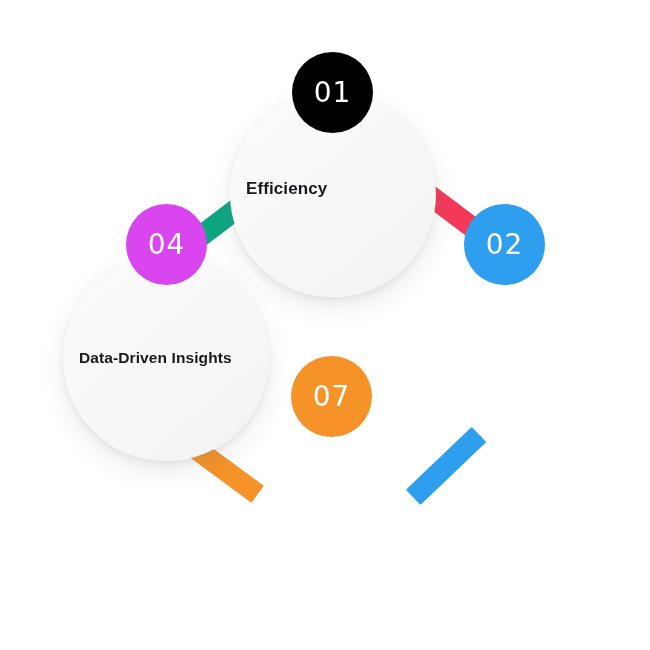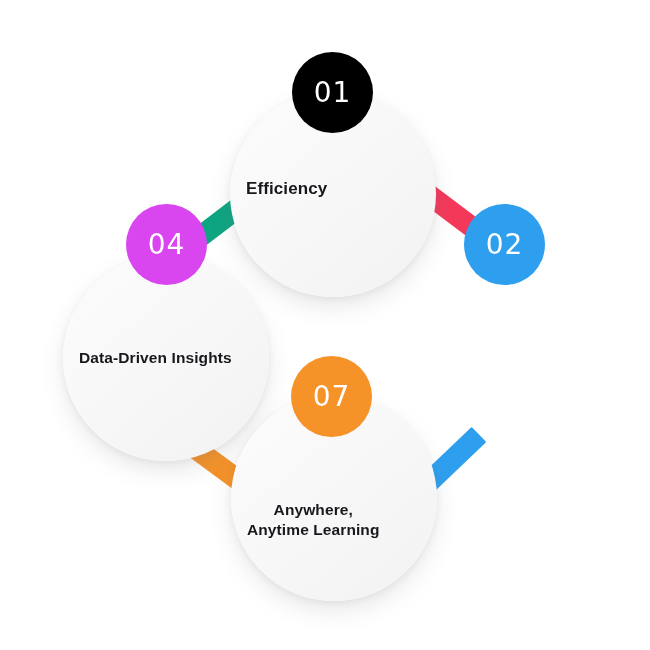--- a/index.html
+++ b/index.html
@@ -89,24 +89,20 @@
   <div class="connector" id="conn-red" style="width: 96.4002px; height: 21px; left: 418px; top: 175.5px; background: rgb(244, 56, 90); transform-origin: 0px 50%; transform: rotate(36.9888deg);"></div>
   <div class="connector" id="conn-green" style="width: 94.2019px; height: 21px; left: 178px; top: 242.5px; background: rgb(14, 165, 129); transform-origin: 0px 50%; transform: rotate(-37.2348deg);"></div>
   <div class="connector" id="conn-orange" style="width: 84.4038px; height: 21px; left: 190px; top: 433.5px; background: rgb(245, 146, 40); transform-origin: 0px 50%; transform: rotate(36.3268deg);"></div>
   <div class="connector" id="conn-blue" style="width: 91.2414px; height: 21px; left: 479px; top: 423.5px; background: rgb(46, 159, 238); transform-origin: 0px 50%; transform: rotate(136.332deg);"></div>
 
   <div class="node" id="node-insights">
     <div class="node-label">Data-Driven Insights</div>
   </div>
 
 
-  <div class="node" id="node-anywhere">
-    <div class="node-label">Anywhere,
-Anytime Learning</div>
-  </div>
 
   <div class="node" id="node-efficiency">
     <div class="node-label">Efficiency</div>
   </div>
 
   <div class="badge" id="badge-04" style="background: #d946ef;">
     <span class="badge-num">04</span>
   </div>
   <div class="badge" id="badge-01" style="background: #000000;">
     <span class="badge-num">01</span>

